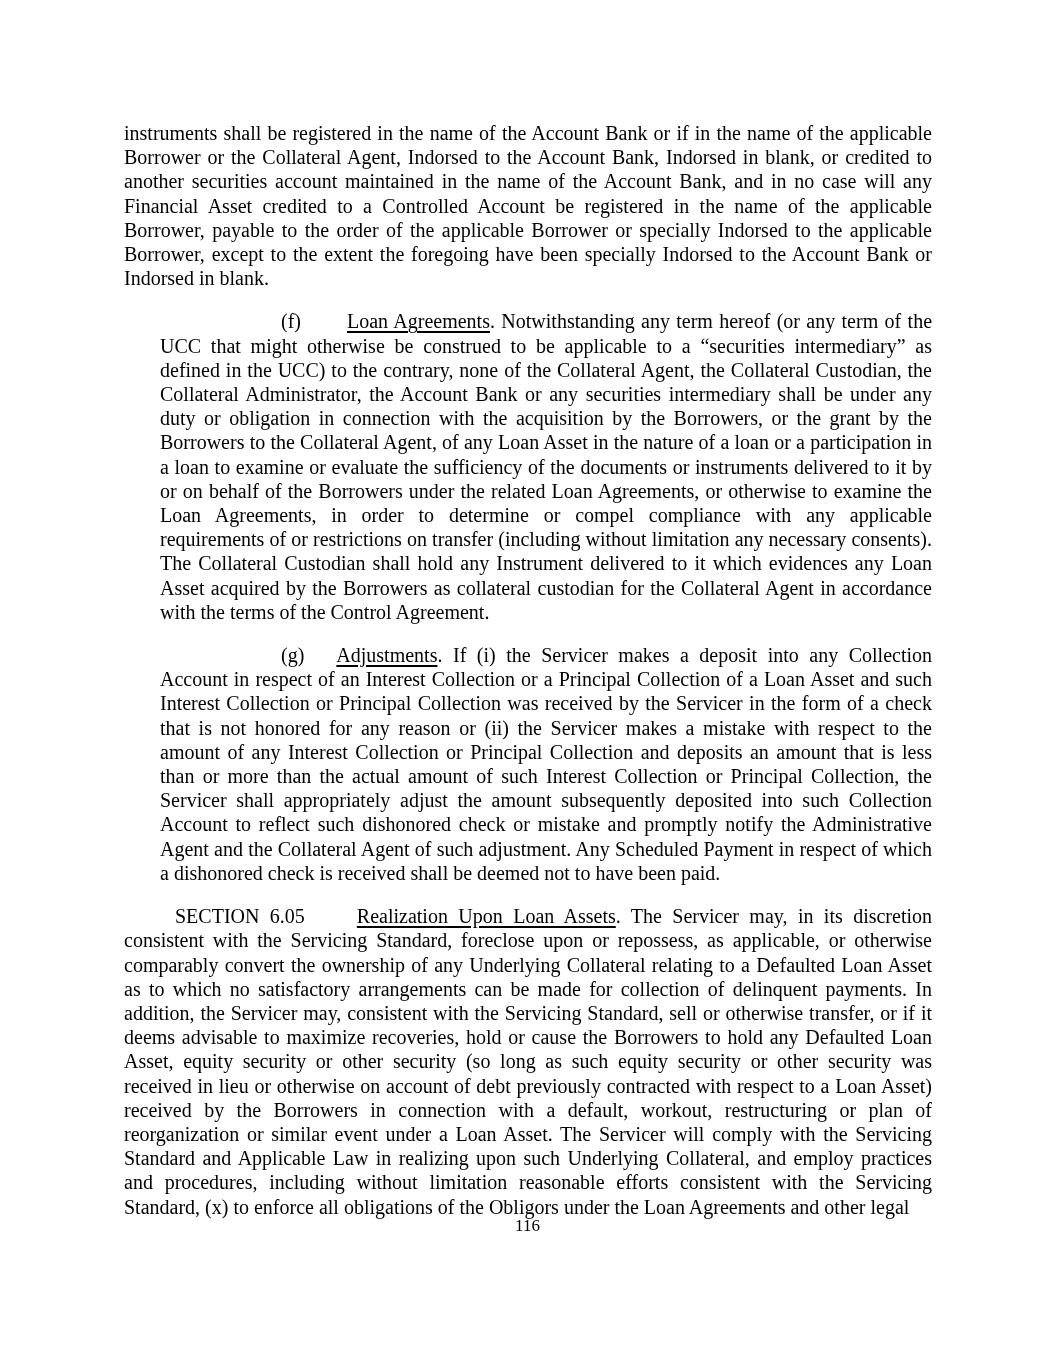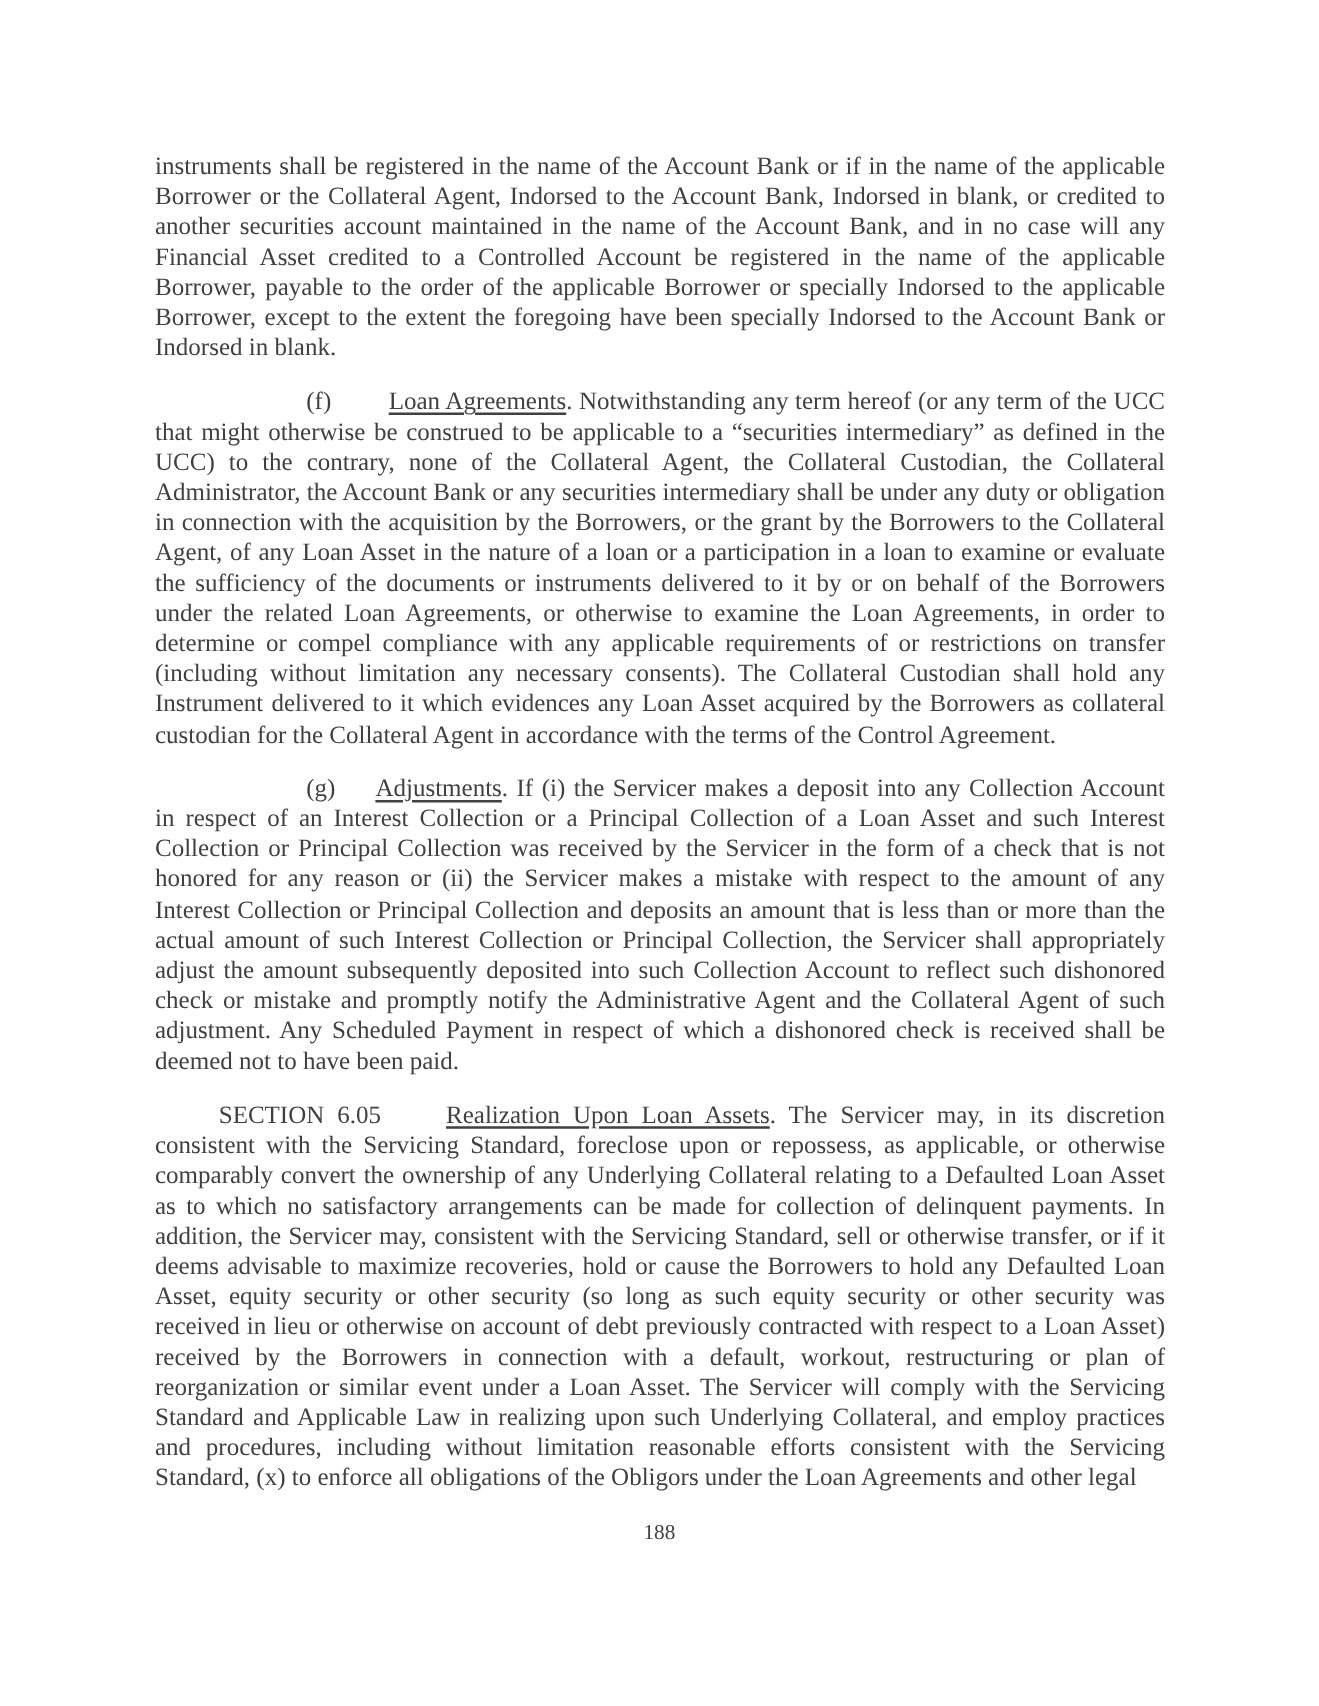--- a/index.html
+++ b/index.html
@@ -7,40 +7,41 @@
     padding: 0;
     background: #e8e8e8;
   }
   .page {
     position: relative;
     width: 1055px;
     height: 1365px;
     background: #ffffff;
     margin: 0 auto;
     font-family: "Liberation Serif", serif;
-    color: #404040;
+    color: #000000;
     overflow: hidden;
   }
   .content {
     position: absolute;
     left: 124px;
     top: 121px;
     width: 808px;
     font-size: 20px;
     line-height: 24.2px;
     text-align: justify;
   }
   .para {
     margin: 0;
   }
   .para + .para {
     margin-top: 19px;
   }
   .indent-letter {
     text-indent: 121px;
+    margin-left: 36px;
   }
   .indent-section {
     text-indent: 51px;
     font-family: Liberation Serif, serif;
   }
   .tab {
     display: inline-block;
     text-indent: 0;
   }
   .tab-f   { width: 46px; }
@@ -69,14 +70,14 @@
     <p class="para"><span>instruments shall be registered in the name of the Account Bank or if in the name of the applicable Borrower or the Collateral Agent, Indorsed to the Account Bank, Indorsed in blank, or credited to another securities account maintained in the name of the Account Bank, and in no case will any Financial Asset credited to a Controlled Account be registered in the name of the applicable Borrower, payable to the order of the applicable Borrower or specially Indorsed to the applicable Borrower, except to the extent the foregoing have been specially Indorsed to the Account Bank or Indorsed in blank.</span></p>
 
     <p class="para indent-letter"><span>(f)</span><span class="tab tab-f"></span><span class="heading">Loan Agreements</span><span>.  </span><span>Notwithstanding any term hereof (or any term of the UCC that might otherwise be construed to be applicable to a “securities intermediary” as defined in the UCC) to the contrary, none of the Collateral Agent, the Collateral Custodian, the Collateral Administrator, the Account Bank or any securities intermediary shall be under any duty or obligation in connection with the acquisition by the Borrowers, or the grant by the Borrowers to the Collateral Agent, of any Loan Asset in the nature of a loan or a participation in a loan to examine or evaluate the sufficiency of the documents or instruments delivered to it by or on behalf of the Borrowers under the related Loan Agreements, or otherwise to examine the Loan Agreements, in order to determine or compel compliance with any applicable requirements of or restrictions on transfer (including without limitation any necessary consents).  The Collateral Custodian shall hold any Instrument delivered to it which evidences any Loan Asset acquired by the Borrowers as collateral custodian for the Collateral Agent in accordance with the terms of the Control Agreement.</span></p>
 
     <p class="para indent-letter"><span>(g)</span><span class="tab tab-g"></span><span class="heading">Adjustments</span><span>.  </span><span>If (i) the Servicer makes a deposit into any Collection Account in respect of an Interest Collection or a Principal Collection of a Loan Asset and such Interest Collection or Principal Collection was received by the Servicer in the form of a check that is not honored for any reason or (ii) the Servicer makes a mistake with respect to the amount of any Interest Collection or Principal Collection and deposits an amount that is less than or more than the actual amount of such Interest Collection or Principal Collection, the Servicer shall appropriately adjust the amount subsequently deposited into such Collection Account to reflect such dishonored check or mistake and promptly notify the Administrative Agent and the Collateral Agent of such adjustment.  Any Scheduled Payment in respect of which a dishonored check is received shall be deemed not to have been paid.</span></p>
 
     <p class="para indent-section"><span>SECTION 6.05</span><span class="tab tab-sec"></span><span class="heading">Realization Upon Loan Assets</span><span>.  </span><span>The Servicer may, in its discretion consistent with the Servicing Standard, foreclose upon or repossess, as applicable, or otherwise comparably convert the ownership of any Underlying Collateral relating to a Defaulted Loan Asset as to which no satisfactory arrangements can be made for collection of delinquent payments.  In addition, the Servicer may, consistent with the Servicing Standard, sell or otherwise transfer, or if it deems advisable to maximize recoveries, hold or cause the Borrowers to hold any Defaulted Loan Asset, equity security or other security (so long as such equity security or other security was received in lieu or otherwise on account of debt previously contracted with respect to a Loan Asset) received by the Borrowers in connection with a default, workout, restructuring or plan of reorganization or similar event under a Loan Asset.  The Servicer will comply with the Servicing Standard and Applicable Law in realizing upon such Underlying Collateral, and employ practices and procedures, including without limitation reasonable efforts consistent with the Servicing Standard, (x) to enforce all obligations of the Obligors under the Loan Agreements and other legal</span></p>
 
   </div>
 
-  <div class="page-number">188</div>
+  <div class="page-number">116</div>
 </div>
 
 </body></html>

